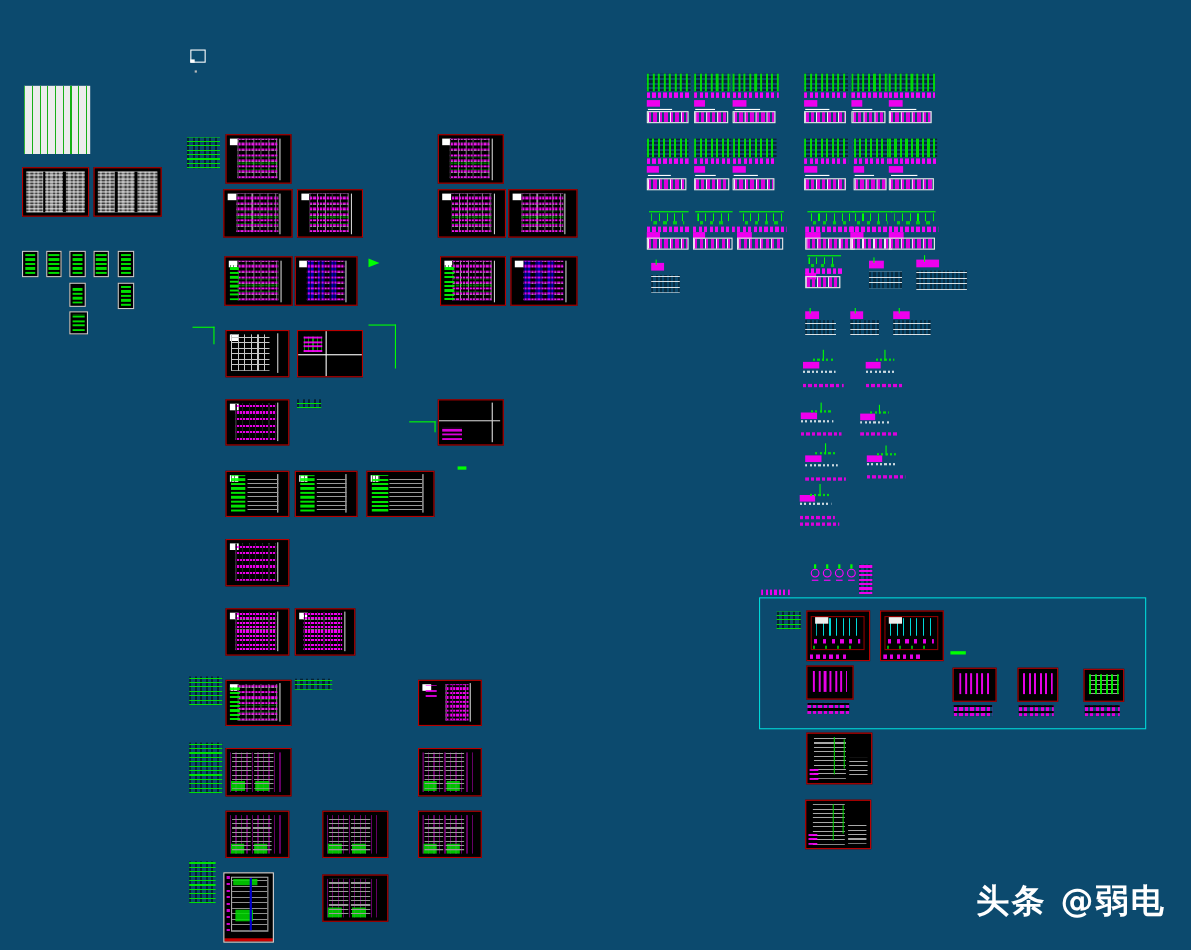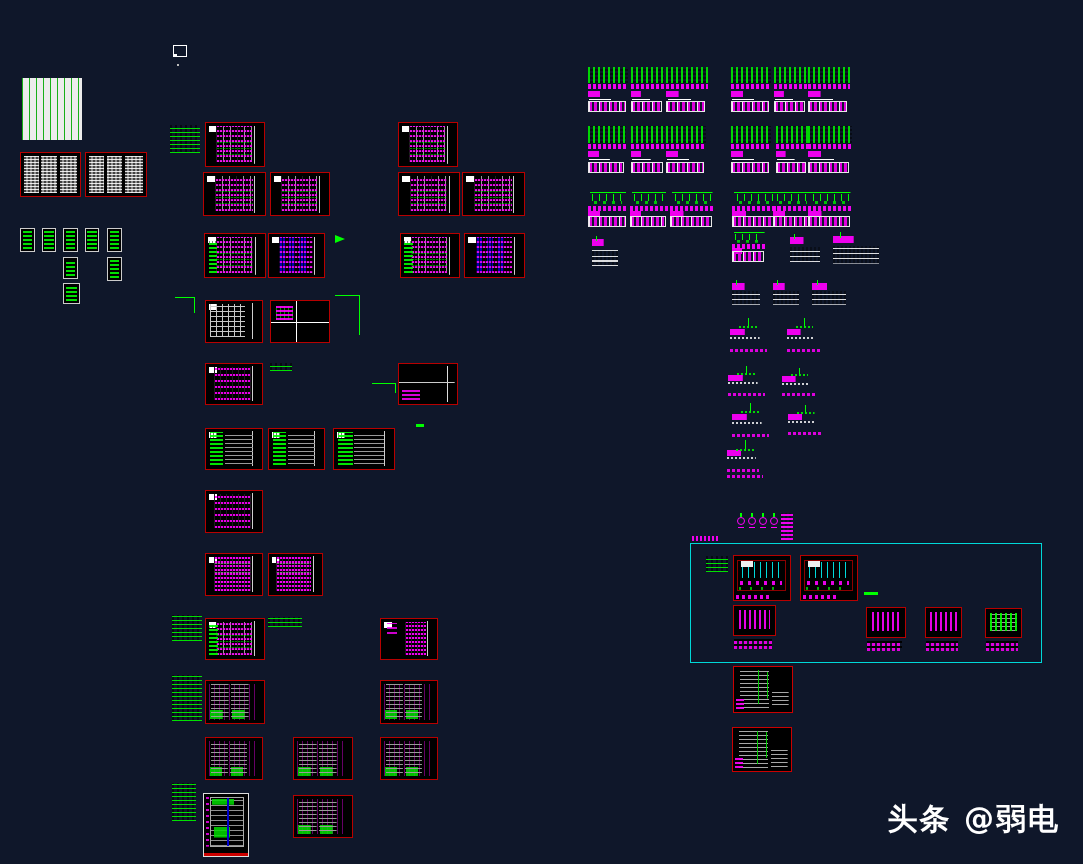--- a/index.html
+++ b/index.html
@@ -1,16 +1,16 @@
 <!DOCTYPE html>
 <html><head>
 <meta charset="utf-8">
 <style>
   html,body{margin:0;padding:0;background:#000;}
-  .screen{position:relative;width:1083px;height:864px;background:#0f172a;overflow:hidden;
+  .screen{position:relative;width:1083px;height:864px;background:#0c4a6e;overflow:hidden;
           font-family:"DejaVu Sans",sans-serif;}
   
   .blk{position:absolute;box-sizing:border-box;background:#000;border:1px solid #b80000;}
   .blk::before{content:"";position:absolute;}
   
   .t-schedule,.t-schedule-g,.t-schedule-blue,.t-ladder,.t-ladder-m,.t-magcol,.t-grid,.t-riser{
     background-image:linear-gradient(#fff,#fff),linear-gradient(#cfcfcf,#cfcfcf);
     background-size:8px 6px,1px 88%;background-position:3px 3px,84% 50%;background-repeat:no-repeat;}
   .t-schedule::before,.t-schedule-g::before,.t-schedule-blue::before{
     left:18%;right:20%;top:7%;bottom:9%;

